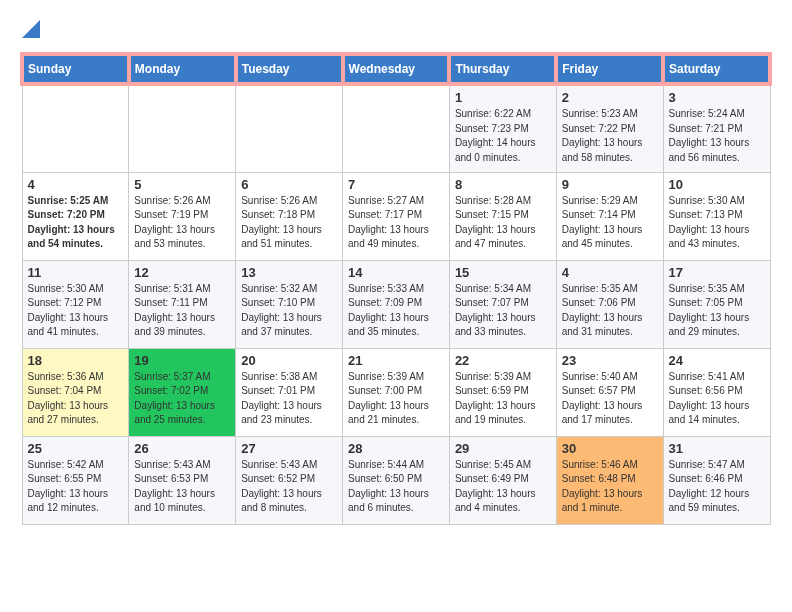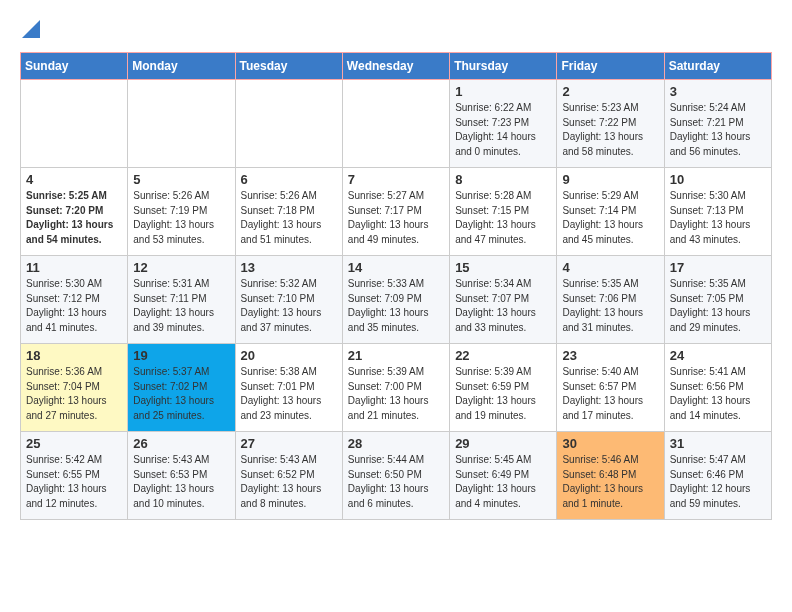--- a/index.html
+++ b/index.html
@@ -44,21 +44,21 @@
       border-collapse: collapse;
       table-layout: fixed;
     }
     thead tr th {
       background-color: #3a7bc8;
       color: #fff;
       font-size: 12px;
       font-weight: bold;
       padding: 6px 4px;
       text-align: left;
-      border: 1px solid #fca5a5;
+      border: 4px solid #fca5a5;
     }
     tbody tr td {
       border: 1px solid #ccc;
       vertical-align: top;
       padding: 4px 5px;
       font-size: 10px;
       color: #333;
       height: 88px;
       background: #fff;
     }
@@ -250,21 +250,21 @@
         </td>
       </tr>
       <tr>
         <td style="background: #fef9c3;">
           <span class="day-number">18</span>
           <div class="cell-content" style="white-space: pre-line;">Sunrise: 5:36 AM
 Sunset: 7:04 PM
 Daylight: 13 hours
 and 27 minutes.</div>
         </td>
-        <td style="background: #0ea5e9;">
+        <td style="background: #22c55e;">
           <span class="day-number">19</span>
           <div class="cell-content" style="white-space: pre-line;">Sunrise: 5:37 AM
 Sunset: 7:02 PM
 Daylight: 13 hours
 and 25 minutes.</div>
         </td>
         <td style="background: rgb(255, 255, 255);">
           <span class="day-number">20</span>
           <div class="cell-content" style="white-space: pre-line;">Sunrise: 5:38 AM
 Sunset: 7:01 PM

